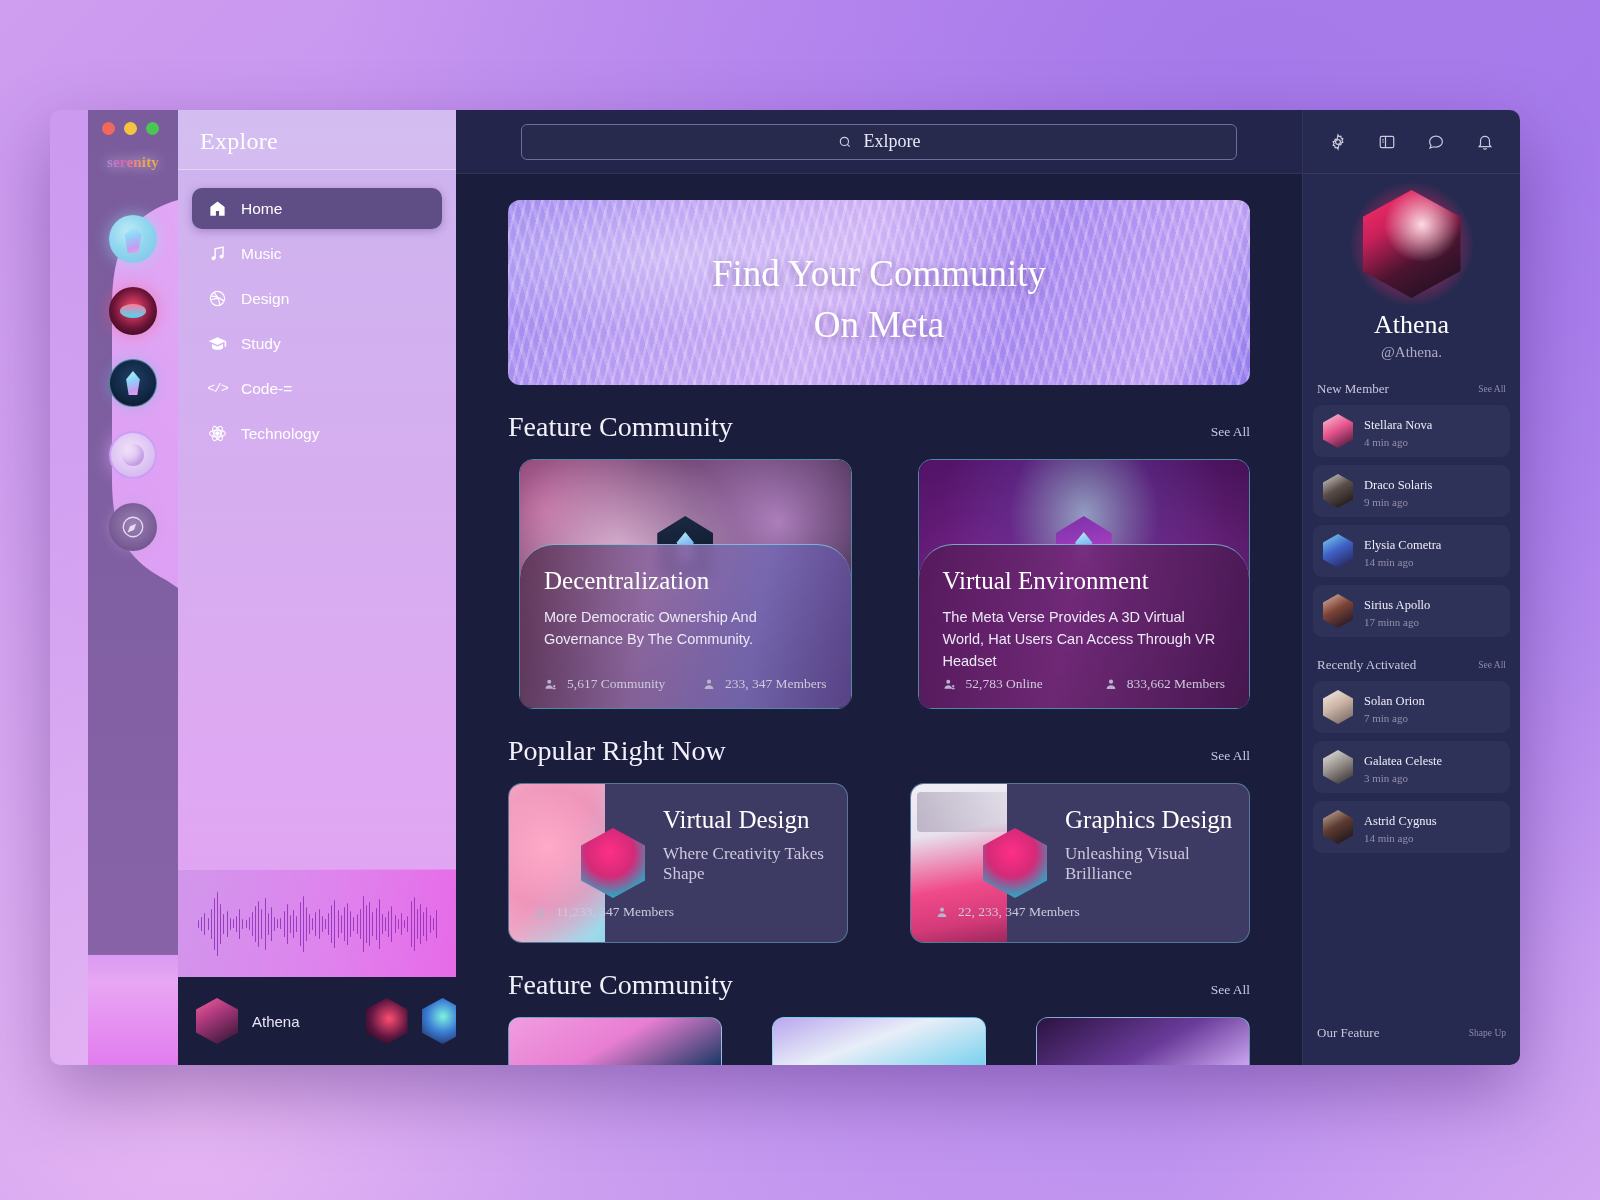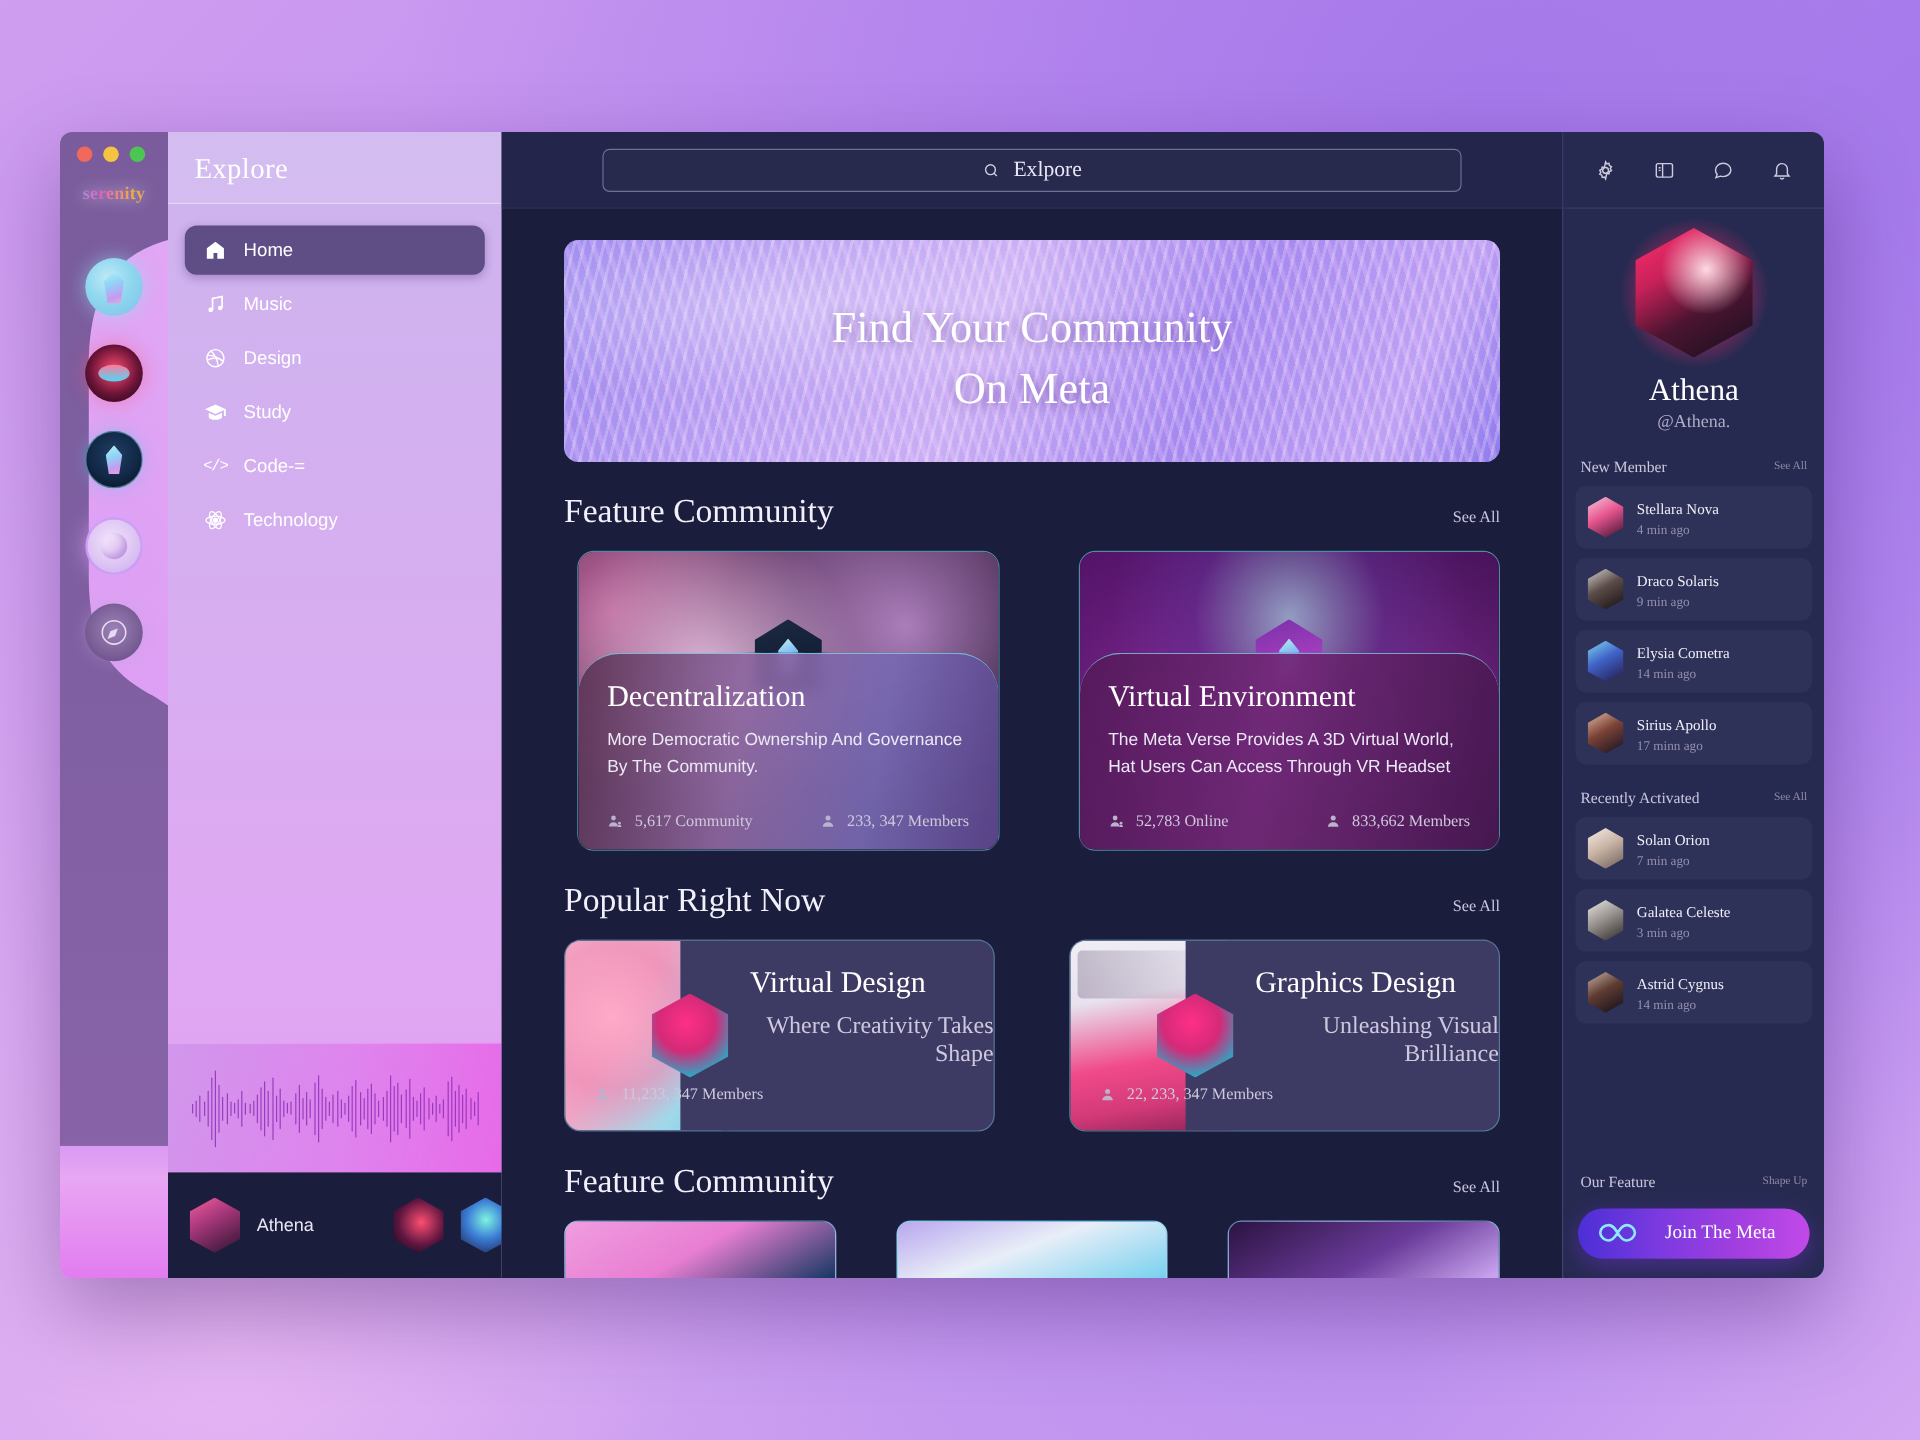--- a/index.html
+++ b/index.html
@@ -26,20 +26,21 @@
     display: flex;
     box-shadow: 0 28px 70px rgba(50,12,90,.35);
   }
 
   
   .rail {
     position: relative;
     width: 90px;
     flex: 0 0 90px;
     background: linear-gradient(180deg, #e2a8f5 0%, #dfa2f4 35%, #d697f2 100%);
+    margin-left: 38px;
   }
   .rail-inner {
     position: absolute;
     left: 0; top: 0; bottom: 0; right: 0;
     background: linear-gradient(180deg,#7a5c9c 0%, #7f5fa1 45%, #8a63a9 100%);
     border-top-right-radius: 0;
     clip-path: path("M 0 0 L 90 0 L 90 90 C 40 104 24 140 24 196 L 24 370 C 24 430 44 452 78 470 L 90 478 L 90 845 L 0 845 Z");
   }
   .traffic {
     position: absolute; left: 14px; top: 12px;
@@ -267,21 +268,21 @@
     transform: scaleX(-1);
   }
   .pcard .medal {
     position: absolute; left: 72px; top: 50%; transform: translateY(-50%);
     width: 64px; height: 70px;
     clip-path: polygon(50% 0,100% 25%,100% 75%,50% 100%,0 75%,0 25%);
     background: radial-gradient(circle at 45% 35%, #ff2f86 0%, #d42a78 42%, #2aa8c4 78%, #1e8fae 100%);
   }
   .pcard .pbody { flex:1; padding: 22px 0 0 24px; position: relative; z-index:2; }
   .pcard h3 { font-family:"Liberation Serif",serif; font-weight: normal; font-size: 25px; color:#fff; margin-bottom: 10px; }
-  .pcard .sub { font-family:"Liberation Serif",serif; font-size: 20px; color:#cdc8de;text-align:right; }
+  .pcard .sub { font-family:"Liberation Serif",serif; font-size: 17px; color:#cdc8de; }
   .pcard .stats { position:absolute; left: 24px; bottom: 22px; font-family:"Liberation Serif",serif; font-size: 13.5px; color:#cfc9dd; }
 
   
   .cards3 { display: grid; grid-template-columns: repeat(3,1fr); gap: 50px; }
   .scard { height: 120px; border-radius: 12px; border:1px solid rgba(120,210,230,.6); overflow:hidden; }
   .s1 { background: linear-gradient(150deg,#f09de0 0%, #e87ed2 35%, #1c3a66 70%, #122547 100%); }
   .s2 { background: linear-gradient(160deg,#b9a7ee 0%, #e8eef8 30%, #7fd3ef 62%, #1b74c8 100%); }
   .s3 { background: linear-gradient(150deg,#2b1340 0%, #6a3b9a 40%, #c9a4ef 70%, #2a1445 100%); }
 
   
@@ -793,24 +794,16 @@
           <span class="rtime" style="display:block">14 min ago</span>
         </span>
       </div>
     </div>
 
     <div class="family">
       <div class="rsec">
         <span class="rsec-title">Our Feature</span>
         <span class="rsec-link">Shape Up</span>
       </div>
-      <div class="join">
-        <span class="infinity">
-          <svg viewBox="0 0 40 22" fill="none" stroke="currentColor" stroke-width="2.6" stroke-linecap="round">
-            <path d="M20 11c3-5 5.5-7.5 9-7.5s8 3.2 8 7.5-4.5 7.5-8 7.5S23 16 20 11 15 3.5 11 3.5 3 6.7 3 11s4.5 7.5 8 7.5S17 16 20 11z"></path>
-          </svg>
-        </span>
-        <span class="jlabel">Join The Meta</span>
-      </div>
     </div>
 
   </div>
 </div>
 
 </body></html>

